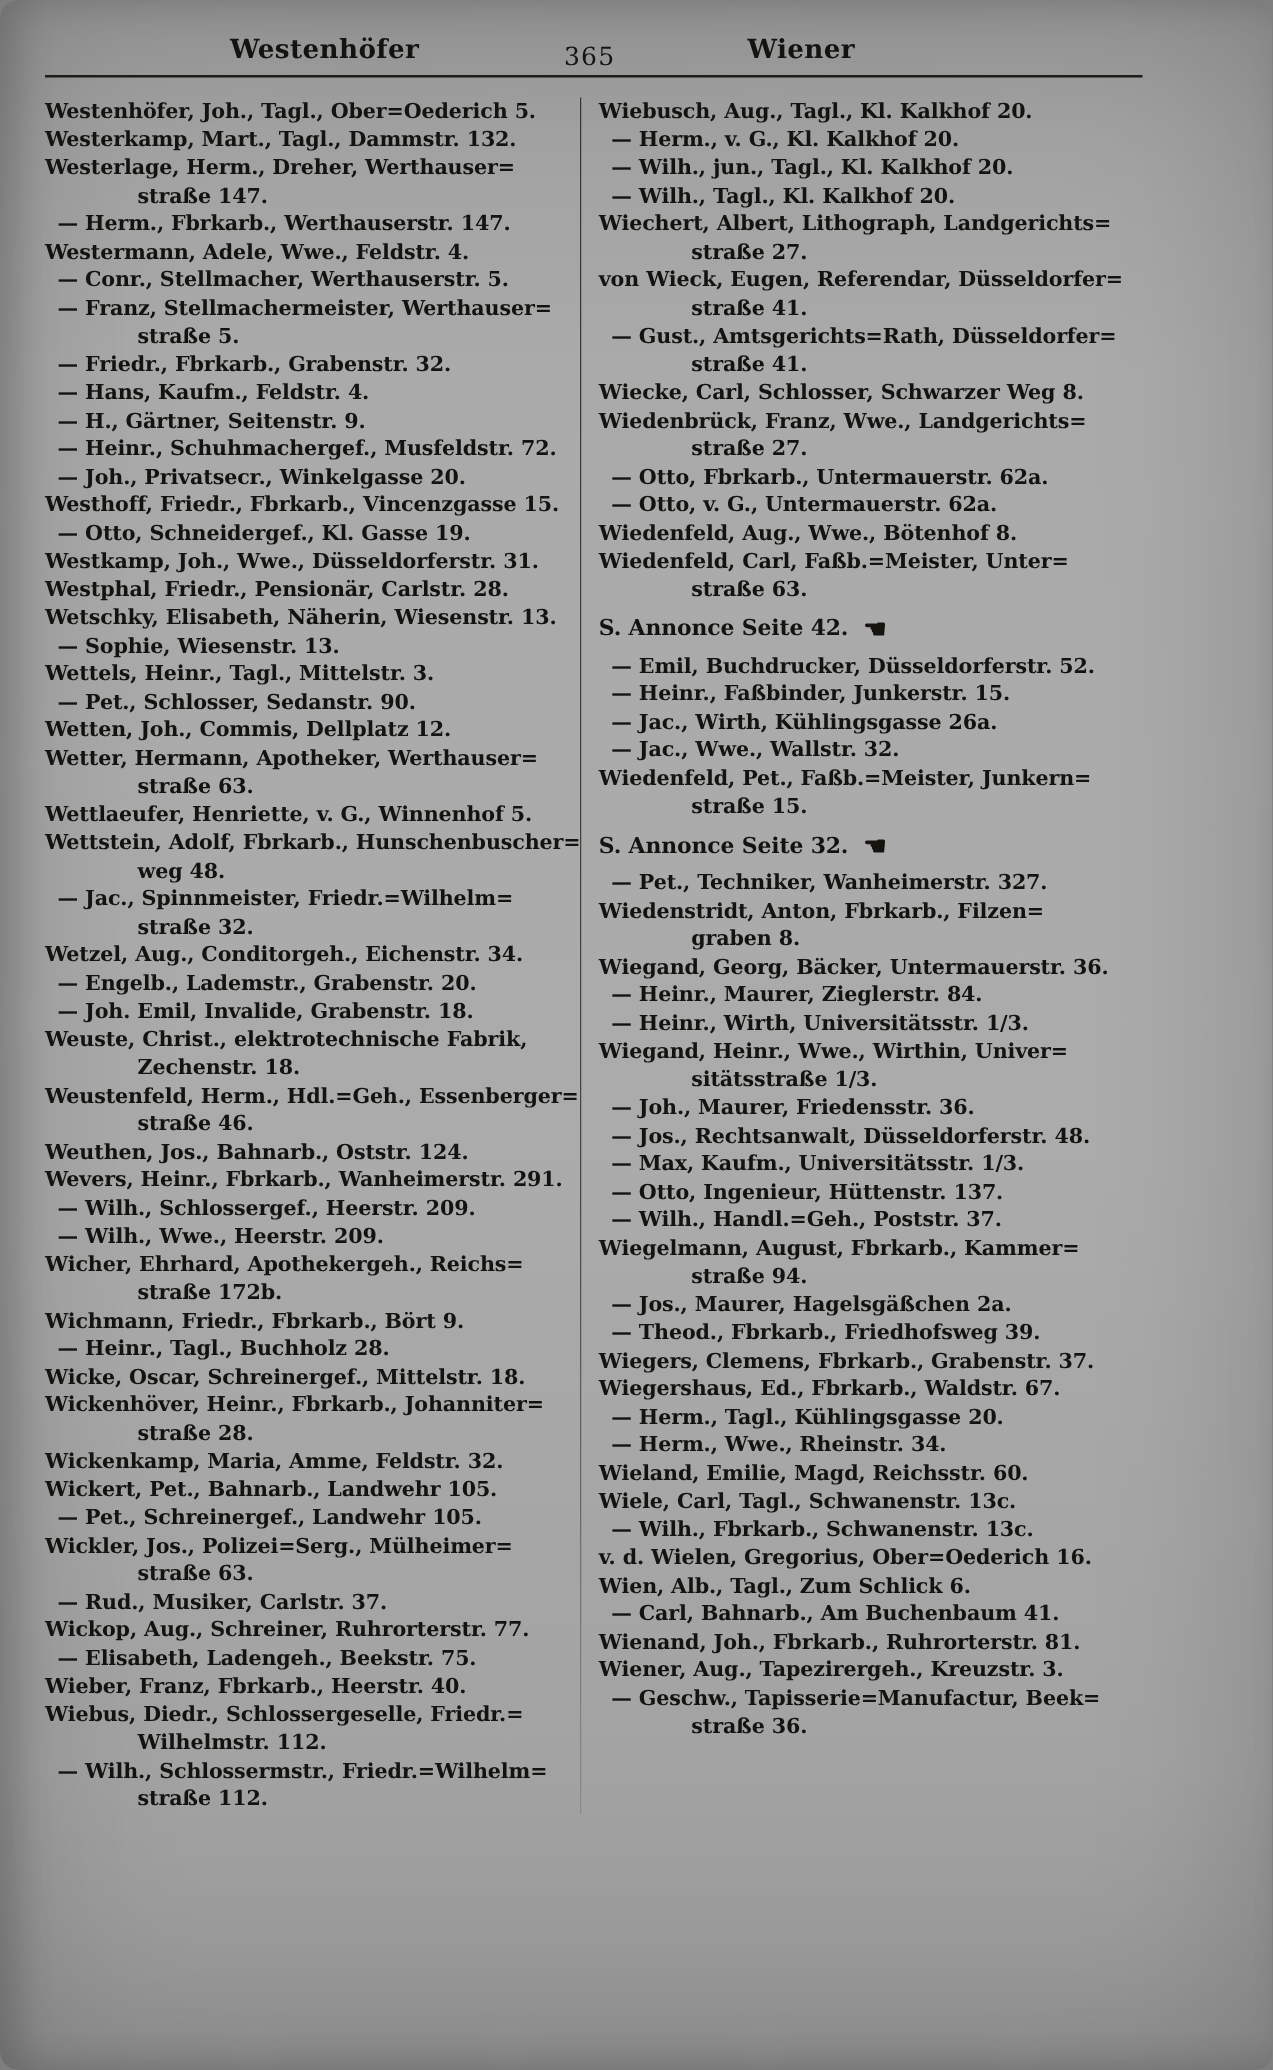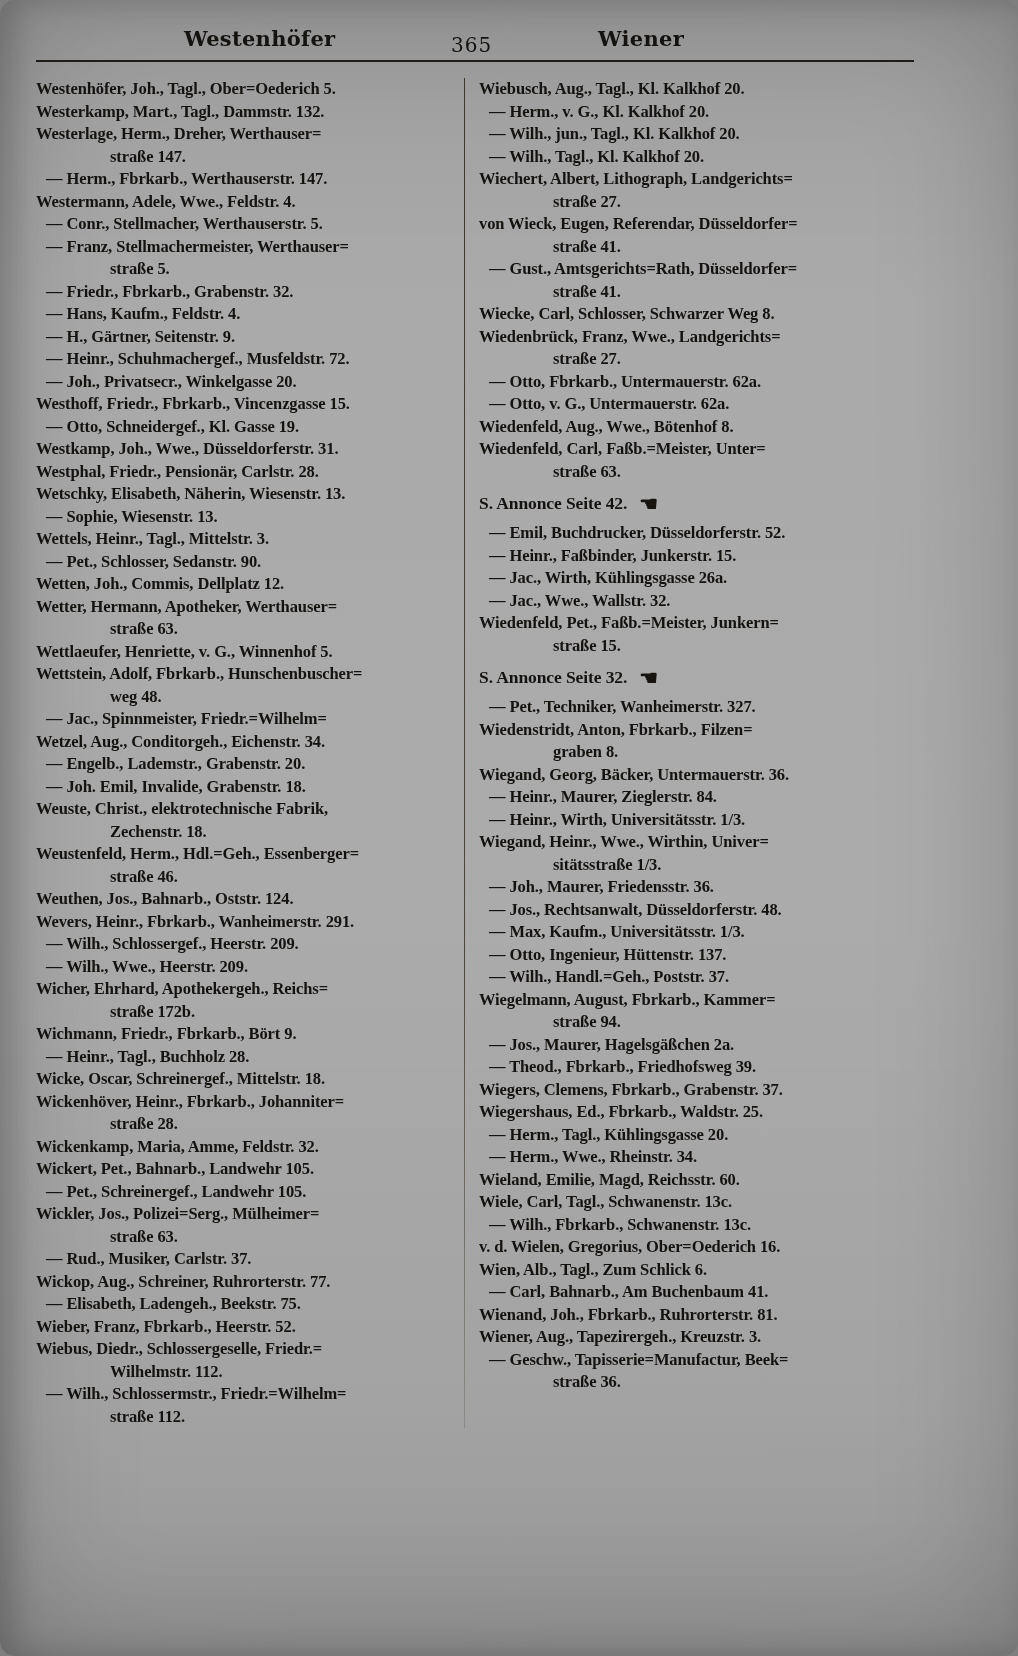--- a/index.html
+++ b/index.html
@@ -36,21 +36,21 @@
   .header-rule {
     border: none;
     border-top: 2px solid #201d18;
     margin: 2px 0 0 0;
   }
   .columns {
     display: flex;
     margin-top: 16px;
     align-items: stretch;
   }
-  .col { font-size: 16.5px; line-height: 22.5px; font-weight: bold; letter-spacing: -0.1px; font-family: Liberation Serif, serif; }
+  .col { font-size: 16.5px; line-height: 22.5px; font-weight: bold; letter-spacing: -0.1px; }
   .col-left  { width: 424px; flex: none; }
   .col-divider {
     flex: none;
     width: 1px;
     background: linear-gradient(180deg, #3a372f 0%, #4a463d 65%, rgba(74,70,61,0.25) 100%);
     margin: 0 0 0 4px;
   }
   .col-right { flex: 1; padding-left: 14px; }
   .line { white-space: nowrap; }
   .line.dash { padding-left: 10px; }
@@ -108,20 +108,21 @@
           <div class="line dash"><span>— Sophie, Wiesenstr. 13.</span></div>
           <div class="line main"><span>Wettels, Heinr., Tagl., Mittelstr. 3.</span></div>
           <div class="line dash"><span>— Pet., Schlosser, Sedanstr. 90.</span></div>
           <div class="line main"><span>Wetten, Joh., Commis, Dellplatz 12.</span></div>
           <div class="line main"><span>Wetter, Hermann, Apotheker, Werthauser=</span></div>
           <div class="line cont"><span>straße 63.</span></div>
           <div class="line main"><span>Wettlaeufer, Henriette, v. G., Winnenhof 5.</span></div>
           <div class="line main"><span>Wettstein, Adolf, Fbrkarb., Hunschenbuscher=</span></div>
           <div class="line cont"><span>weg 48.</span></div>
           <div class="line dash"><span>— Jac., Spinnmeister, Friedr.=Wilhelm=</span></div>
+          <div class="line cont"><span>straße 32.</span></div>
           <div class="line main"><span>Wetzel, Aug., Conditorgeh., Eichenstr. 34.</span></div>
           <div class="line dash"><span>— Engelb., Lademstr., Grabenstr. 20.</span></div>
           <div class="line dash"><span>— Joh. Emil, Invalide, Grabenstr. 18.</span></div>
           <div class="line main"><span>Weuste, Christ., elektrotechnische Fabrik,</span></div>
           <div class="line cont"><span>Zechenstr. 18.</span></div>
           <div class="line main"><span>Weustenfeld, Herm., Hdl.=Geh., Essenberger=</span></div>
           <div class="line cont"><span>straße 46.</span></div>
           <div class="line main"><span>Weuthen, Jos., Bahnarb., Oststr. 124.</span></div>
           <div class="line main"><span>Wevers, Heinr., Fbrkarb., Wanheimerstr. 291.</span></div>
           <div class="line dash"><span>— Wilh., Schlossergef., Heerstr. 209.</span></div>
@@ -134,21 +135,21 @@
           <div class="line main"><span>Wickenhöver, Heinr., Fbrkarb., Johanniter=</span></div>
           <div class="line cont"><span>straße 28.</span></div>
           <div class="line main"><span>Wickenkamp, Maria, Amme, Feldstr. 32.</span></div>
           <div class="line main"><span>Wickert, Pet., Bahnarb., Landwehr 105.</span></div>
           <div class="line dash"><span>— Pet., Schreinergef., Landwehr 105.</span></div>
           <div class="line main"><span>Wickler, Jos., Polizei=Serg., Mülheimer=</span></div>
           <div class="line cont"><span>straße 63.</span></div>
           <div class="line dash"><span>— Rud., Musiker, Carlstr. 37.</span></div>
           <div class="line main"><span>Wickop, Aug., Schreiner, Ruhrorterstr. 77.</span></div>
           <div class="line dash"><span>— Elisabeth, Ladengeh., Beekstr. 75.</span></div>
-          <div class="line main"><span>Wieber, Franz, Fbrkarb., Heerstr. 52.</span></div>
+          <div class="line main"><span>Wieber, Franz, Fbrkarb., Heerstr. 40.</span></div>
           <div class="line main"><span>Wiebus, Diedr., Schlossergeselle, Friedr.=</span></div>
           <div class="line cont"><span>Wilhelmstr. 112.</span></div>
           <div class="line dash"><span>— Wilh., Schlossermstr., Friedr.=Wilhelm=</span></div>
           <div class="line cont"><span>straße 112.</span></div>
         </div>
       <div class="col-divider"></div>
       <div class="col col-right">
           <div class="line main"><span>Wiebusch, Aug., Tagl., Kl. Kalkhof 20.</span></div>
           <div class="line dash"><span>— Herm., v. G., Kl. Kalkhof 20.</span></div>
           <div class="line dash"><span>— Wilh., jun., Tagl., Kl. Kalkhof 20.</span></div>
@@ -186,21 +187,21 @@
           <div class="line dash"><span>— Joh., Maurer, Friedensstr. 36.</span></div>
           <div class="line dash"><span>— Jos., Rechtsanwalt, Düsseldorferstr. 48.</span></div>
           <div class="line dash"><span>— Max, Kaufm., Universitätsstr. 1/3.</span></div>
           <div class="line dash"><span>— Otto, Ingenieur, Hüttenstr. 137.</span></div>
           <div class="line dash"><span>— Wilh., Handl.=Geh., Poststr. 37.</span></div>
           <div class="line main"><span>Wiegelmann, August, Fbrkarb., Kammer=</span></div>
           <div class="line cont"><span>straße 94.</span></div>
           <div class="line dash"><span>— Jos., Maurer, Hagelsgäßchen 2a.</span></div>
           <div class="line dash"><span>— Theod., Fbrkarb., Friedhofsweg 39.</span></div>
           <div class="line main"><span>Wiegers, Clemens, Fbrkarb., Grabenstr. 37.</span></div>
-          <div class="line main"><span>Wiegershaus, Ed., Fbrkarb., Waldstr. 25.</span></div>
+          <div class="line main"><span>Wiegershaus, Ed., Fbrkarb., Waldstr. 67.</span></div>
           <div class="line dash"><span>— Herm., Tagl., Kühlingsgasse 20.</span></div>
           <div class="line dash"><span>— Herm., Wwe., Rheinstr. 34.</span></div>
           <div class="line main"><span>Wieland, Emilie, Magd, Reichsstr. 60.</span></div>
           <div class="line main"><span>Wiele, Carl, Tagl., Schwanenstr. 13c.</span></div>
           <div class="line dash"><span>— Wilh., Fbrkarb., Schwanenstr. 13c.</span></div>
           <div class="line main"><span>v. d. Wielen, Gregorius, Ober=Oederich 16.</span></div>
           <div class="line main"><span>Wien, Alb., Tagl., Zum Schlick 6.</span></div>
           <div class="line dash"><span>— Carl, Bahnarb., Am Buchenbaum 41.</span></div>
           <div class="line main"><span>Wienand, Joh., Fbrkarb., Ruhrorterstr. 81.</span></div>
           <div class="line main"><span>Wiener, Aug., Tapezirergeh., Kreuzstr. 3.</span></div>

